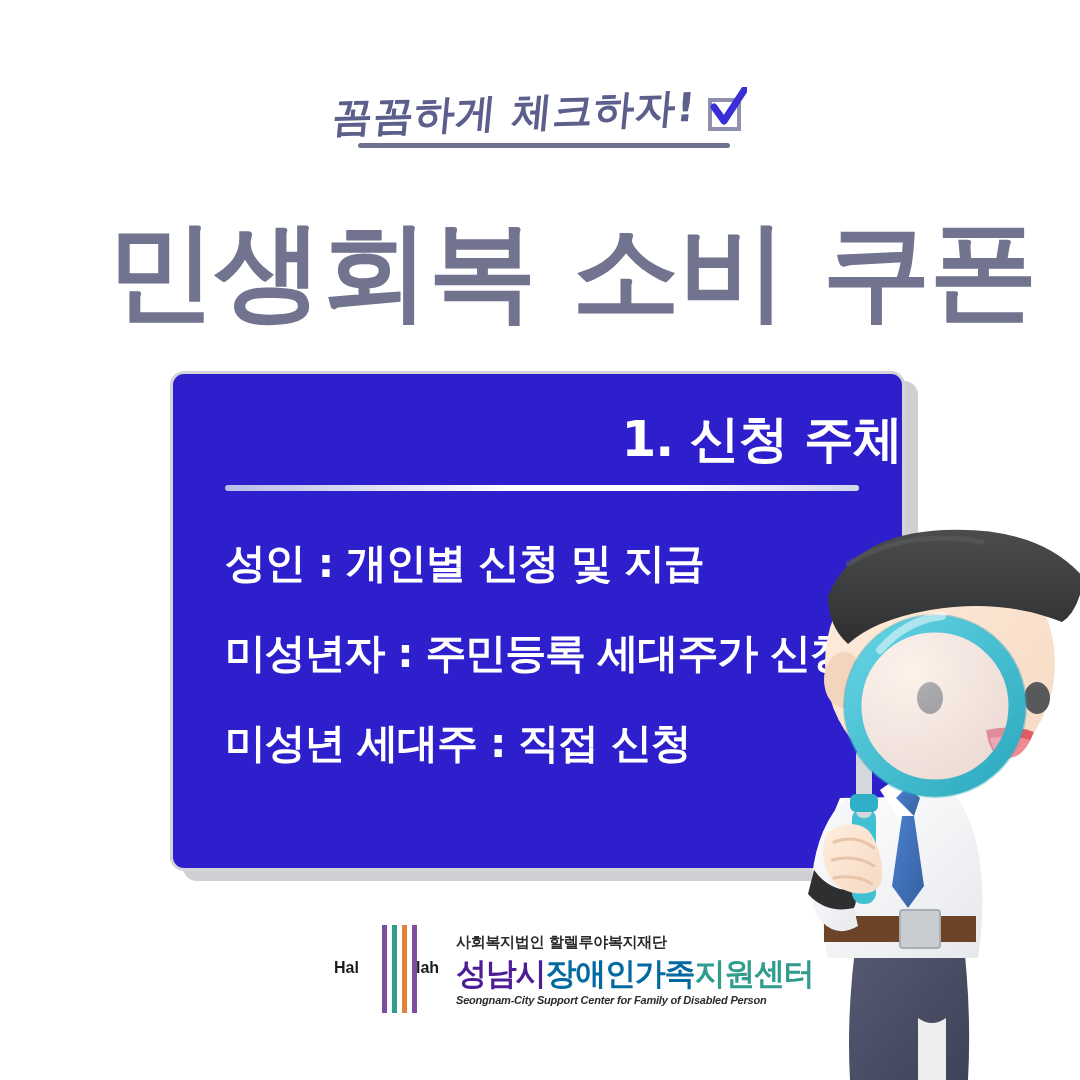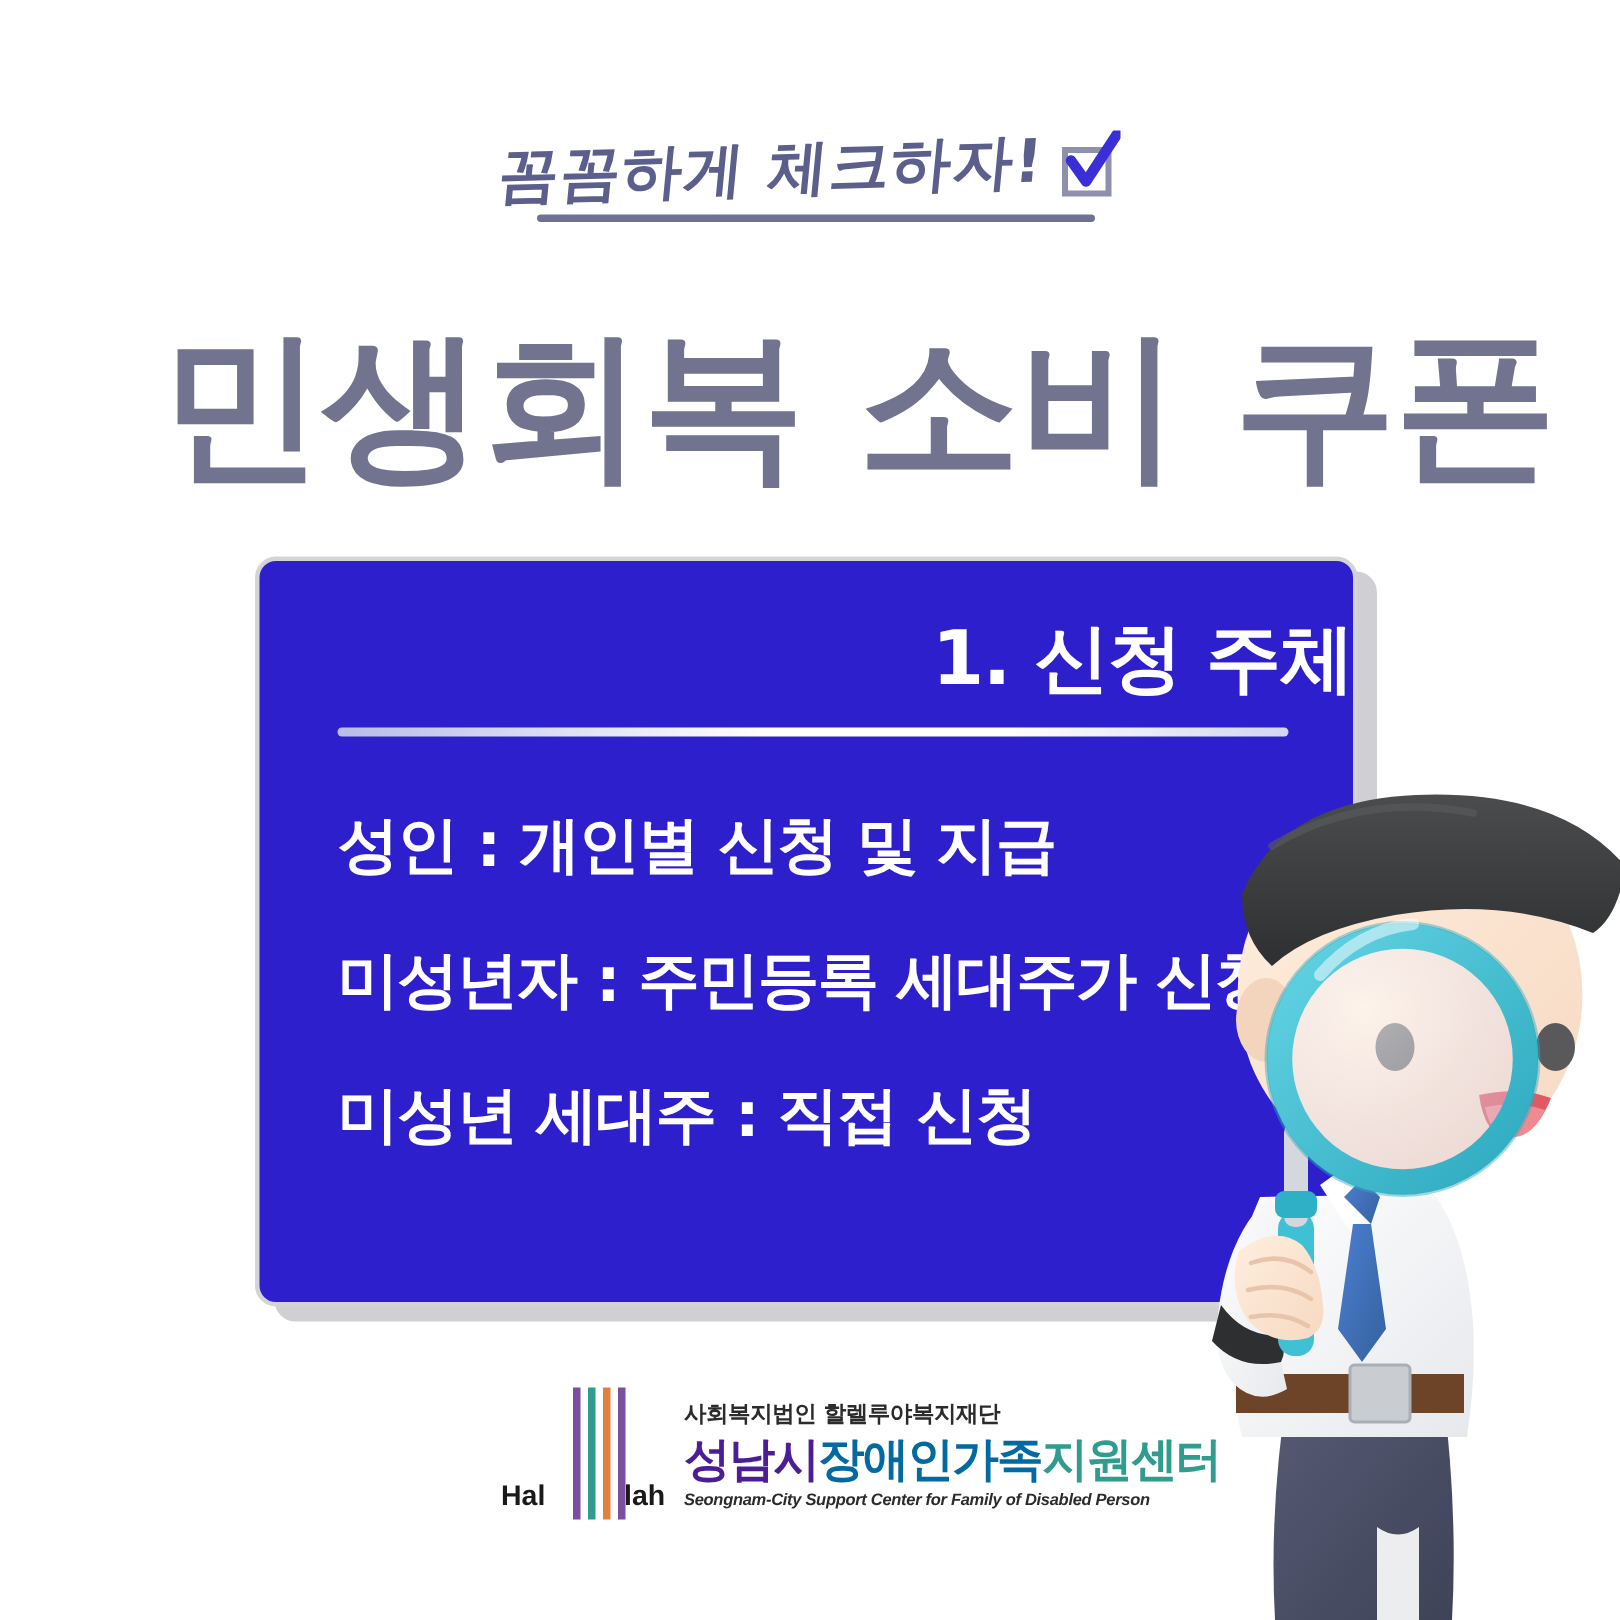--- a/index.html
+++ b/index.html
@@ -183,24 +183,23 @@
   }
   #logo-bars .b1 { left: 26px; background: #7b4f9d; }
   #logo-bars .b2 { left: 36px; background: #2f9c8e; }
   #logo-bars .b3 { left: 46px; background: #e0823c; }
   #logo-bars .b4 { left: 56px; background: #7b4f9d; }
   #logo-word-left,
   #logo-word-right {
     position: absolute;
     top: 34px;
     font-family: "Liberation Sans", sans-serif;
-    font-size: 19px;
+    font-size: 16px;
     font-weight: 700;
     color: #1a1a1a;
-    margin-top: 28px;
   }
   #logo-word-left { left: -22px; }
   #logo-word-right { left: 60px; }
   #logo-text {
     margin-left: 26px;
     display: flex;
     flex-direction: column;
     justify-content: center;
   }
   #logo-top {

